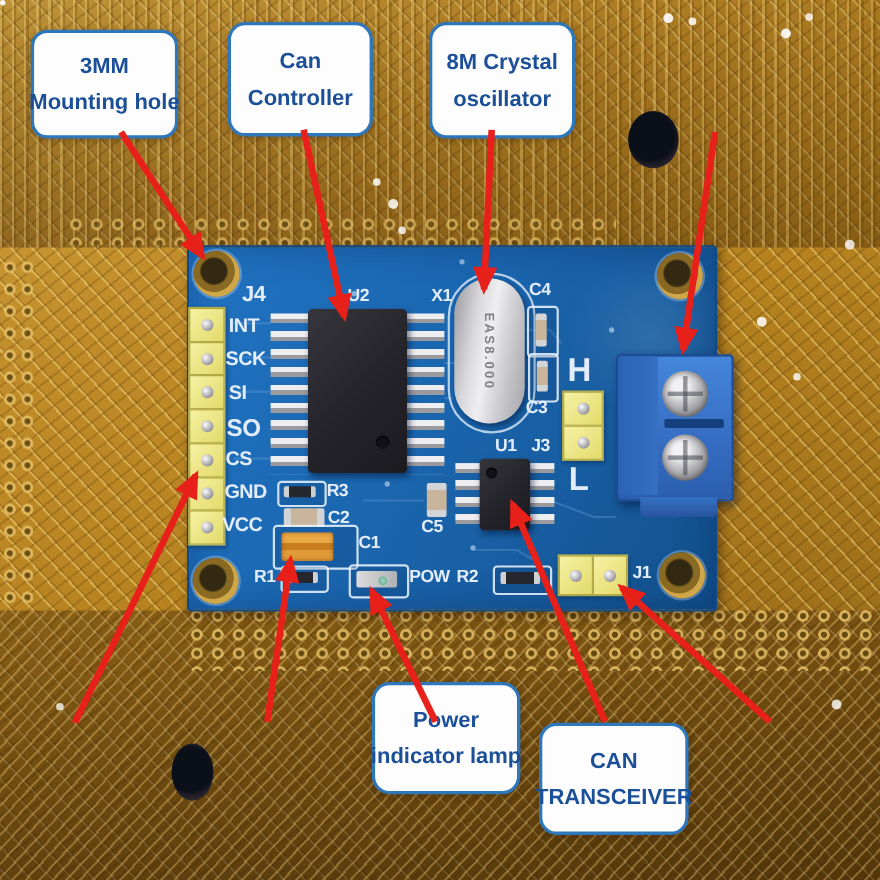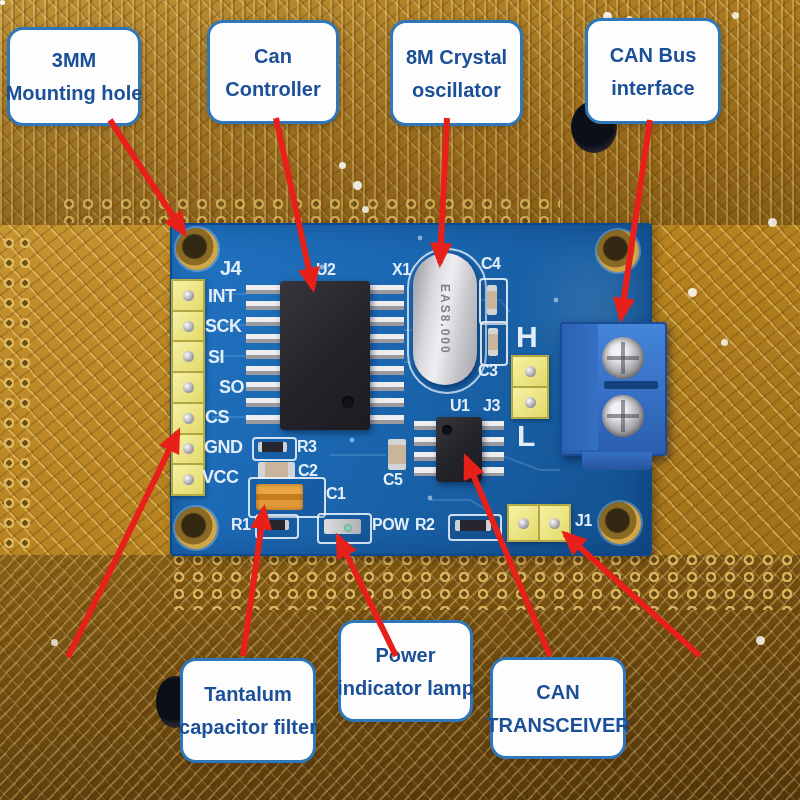--- a/index.html
+++ b/index.html
@@ -146,21 +146,21 @@
     <div class="cell"></div>
     <div class="cell"></div>
     <div class="cell"></div>
     <div class="cell"></div>
     <div class="cell"></div>
   </div>
   <span class="abs silk" style="left:220px;top:258px;font-size:20px;">J4</span>
   <span class="abs silk" style="left:208px;top:287px;font-size:18px;">INT</span>
   <span class="abs silk" style="left:205px;top:317px;font-size:18px;">SCK</span>
   <span class="abs silk" style="left:208px;top:348px;font-size:18px;">SI</span>
-  <span class="abs silk" style="left:206px;top:378px;font-size:18px;margin-left:13px;">SO</span>
+  <span class="abs silk" style="left:206px;top:378px;font-size:22px;">SO</span>
   <span class="abs silk" style="left:205px;top:408px;font-size:18px;">CS</span>
   <span class="abs silk" style="left:204px;top:438px;font-size:18px;">GND</span>
   <span class="abs silk" style="left:202px;top:468px;font-size:18px;text-align:center;">VCC</span>
 
   <span class="abs silk" style="left:316px;top:262px;font-size:16px;">U2</span>
   <div class="abs pins-v" style="left:246px;top:285px;width:35px;height:146px;"></div>
   <div class="abs pins-v" style="left:369px;top:285px;width:35px;height:146px;"></div>
   <div class="abs chipbody" style="left:280px;top:281px;width:90px;height:149px;">
     <div class="abs dimple" style="left:62px;top:115px;width:12px;height:12px;"></div>
   </div>
@@ -234,39 +234,31 @@
         <i style="left:19px;top:5px;width:4px;height:32px;"></i>
     </div>
     <div class="abs" style="left:42px;top:57px;width:54px;height:8px;background:#14407e;border-radius:2px;"></div>
     <div class="abs screw" style="left:40px;top:71px;width:42px;height:42px;">
       <i style="left:5px;top:19px;width:32px;height:4px;"></i>
         <i style="left:19px;top:5px;width:4px;height:32px;"></i>
     </div>
   </div>
   <div class="abs" style="left:582px;top:452px;width:70px;height:18px;background:linear-gradient(180deg,#3570c2,#27549e);border-radius:0 0 5px 5px;"></div>
 
-  <div class="abs co" style="left:7px;top:27px;width:128px;height:93px;">
+  <div class="abs co" style="left:28px;top:27px;width:128px;height:93px;border-radius:15px;">
     <span>3MM</span>
     <span>Mounting hole</span>
   </div>
   <div class="abs co" style="left:207px;top:20px;width:126px;height:98px;">
     <span>Can</span>
     <span>Controller</span>
   </div>
   <div class="abs co" style="left:390px;top:20px;width:127px;height:100px;">
     <span>8M Crystal</span>
     <span>oscillator</span>
-  </div>
-  <div class="abs co" style="left:585px;top:18px;width:130px;height:100px;">
-    <span>CAN Bus</span>
-    <span>interface</span>
-  </div>
-  <div class="abs co" style="left:180px;top:658px;width:130px;height:99px;">
-    <span>Tantalum</span>
-    <span>capacitor filter</span>
   </div>
   <div class="abs co" style="left:338px;top:620px;width:129px;height:96px;">
     <span>Power</span>
     <span>indicator lamp</span>
   </div>
   <div class="abs co" style="left:490px;top:657px;width:130px;height:96px;">
     <span>CAN</span>
     <span>TRANSCEIVER</span>
   </div>
 

